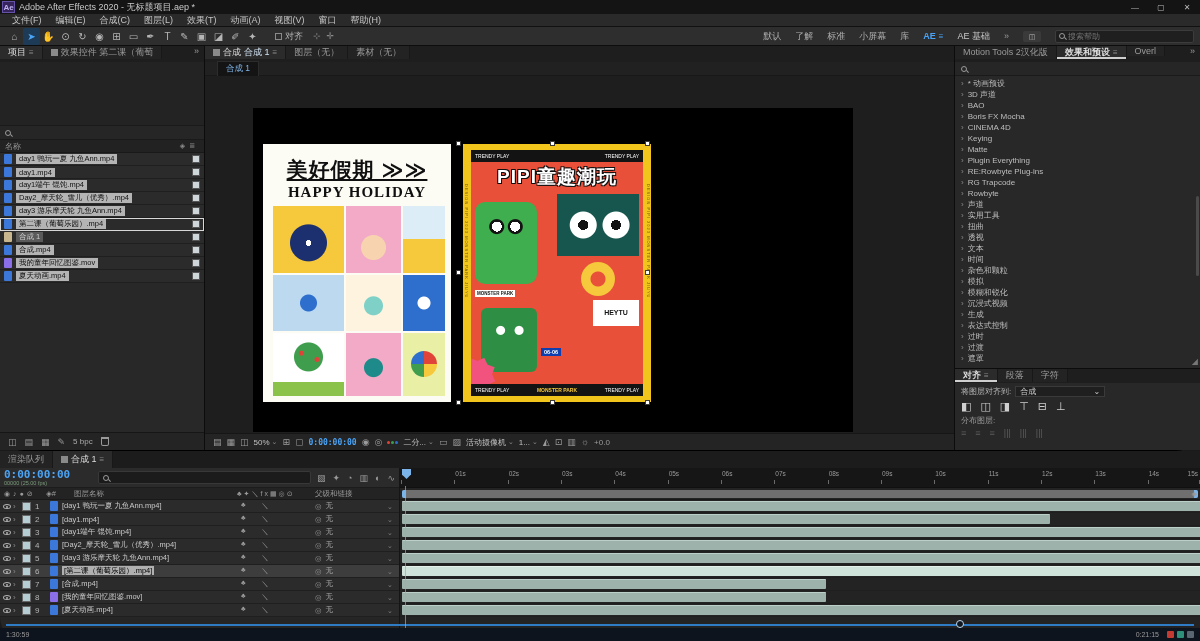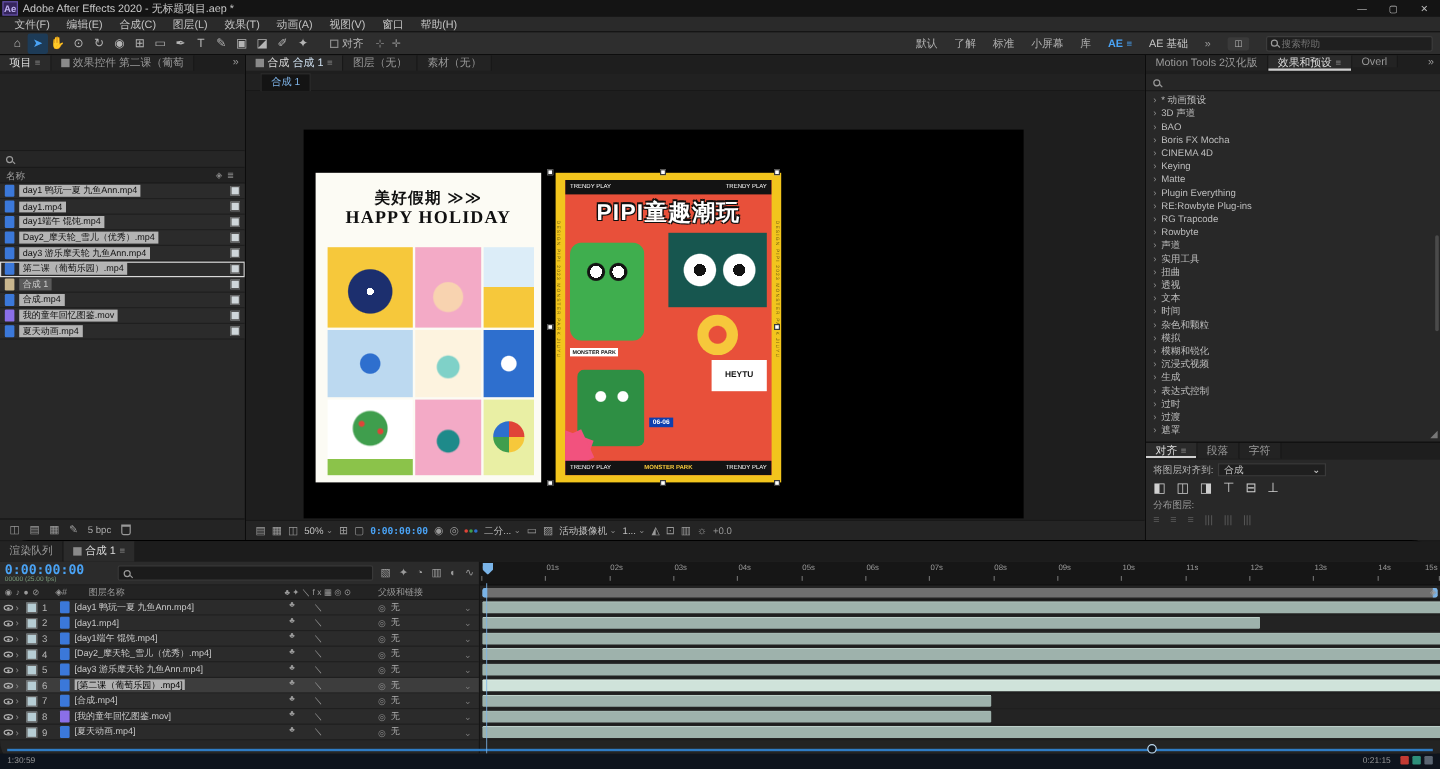--- a/index.html
+++ b/index.html
@@ -69,21 +69,21 @@
   
   .viewer-panel { flex:1; }
   .crumb-row { height:14px; background:#212121; display:flex; align-items:center; padding-left:12px; border-bottom:1px solid #181818; flex:0 0 auto;}
   .crumb { font-size:8.5px; color:#7fb4e8; background:#141414; padding:1px 8px; border:1px solid #2c2c2c; }
   .stage-wrap { flex:1; background:#1e1e1e; position:relative; overflow:hidden;}
   .stage { position:absolute; left:48px; top:32px; width:600px; height:324px; background:#000; }
   .poster { position:absolute; top:36px; width:188px; height:258px; overflow:hidden; }
 
   
   .p1 { left:10px; background:#fcfbf4; }
-  .p1-title { font-size:13px; font-weight:bold; color:#101010; text-align:center; margin-top:12px; letter-spacing:1px;}
+  .p1-title { font-size:21px; font-weight:bold; color:#101010; text-align:center; margin-top:12px; letter-spacing:1px;text-decoration:underline;}
   .p1-sub { font-family:"Liberation Serif","DejaVu Serif",serif; font-size:15px; font-weight:bold; color:#101010; text-align:center; letter-spacing:1px;}
   .p1-grid { position:absolute; left:10px; right:10px; top:62px; bottom:10px; display:grid; grid-template-columns:42% 33% 25%; grid-template-rows:36% 30% 34%; gap:2px; }
   .p1-grid i { display:block; }
   .c1 { background:radial-gradient(circle at 50% 55%, #fff 0 3px, #1c2f6e 3px 18px, rgba(0,0,0,0) 19px), #f6c83b; }
   .c2 { background:radial-gradient(circle at 50% 62%, #f8d3b0 0 12px, rgba(0,0,0,0) 13px), #f3aac6; }
   .c3 { background:linear-gradient(#dcedf8 50%, #f6c83b 50%); }
   .c4 { background:radial-gradient(circle at 50% 50%, #2e6fce 0 8px, rgba(0,0,0,0) 9px), #bcd9f0; }
   .c5 { background:radial-gradient(circle at 50% 55%, #7fd1c8 0 9px, rgba(0,0,0,0) 10px), #fdf3df; }
   .c6 { background:radial-gradient(circle at 50% 50%, #fff 0 6px, rgba(0,0,0,0) 7px), #2e6fce; }
   .c7 { background:radial-gradient(circle at 40% 32%, #e04438 0 2px, rgba(0,0,0,0) 3px), radial-gradient(circle at 62% 42%, #e04438 0 2px, rgba(0,0,0,0) 3px), radial-gradient(circle at 50% 38%, #3f9e4d 0 14px, rgba(0,0,0,0) 15px), linear-gradient(#fff 78%, #8bc34a 78%); }
@@ -143,21 +143,21 @@
   .vsel .car { font-size:7px; color:#8a8a8a; }
   .v-tc { color:#4aa3f5; font-weight:bold; font-family:"DejaVu Sans Mono",monospace; font-size:8px; }
   .rgb-dots { display:inline-flex; gap:1px; }
   .rgb-dots i { width:3px; height:3px; border-radius:50%; }
   .rgb-dots i:nth-child(1){background:#e04438;} .rgb-dots i:nth-child(2){background:#3f9e4d;} .rgb-dots i:nth-child(3){background:#2e6fce;}
   .v-exp { color:#9a9a9a; }
 
   
   .right-col { width:245px; flex:0 0 245px; display:flex; flex-direction:column; gap:1px; background:#0c0c0c; }
   .effects-panel { flex:1; }
-  .tab.underline { box-shadow:inset 0 -2px 0 #cfcfcf; }
+  .tab.underline { box-shadow:inset 0 -2px 0 #cfcfcf;font-weight:bold; }
   .fx-search { height:14px; display:flex; align-items:center; padding:0 6px; background:#262626; border-bottom:1px solid #1a1a1a; flex:0 0 auto; }
   .fx-list { flex:1; overflow:hidden; position:relative; padding-top:2px; }
   .ecat { height:11px; line-height:11px; font-size:8px; color:#bdbdbd; padding-left:6px; white-space:nowrap; }
   .ecat .tri { color:#8a8a8a; margin-right:4px; font-size:8px; }
   .fx-scroll { position:absolute; right:1px; top:120px; width:3px; height:80px; background:#4a4a4a; border-radius:2px; }
   .fx-grip { position:absolute; right:2px; bottom:2px; color:#777; font-size:8px; }
 
   .align-panel { flex:0 0 81px; }
   .al-body { padding:2px 6px; font-size:8px; color:#b5b5b5; }
   .al-row1 { display:flex; align-items:center; gap:4px; height:13px; }

